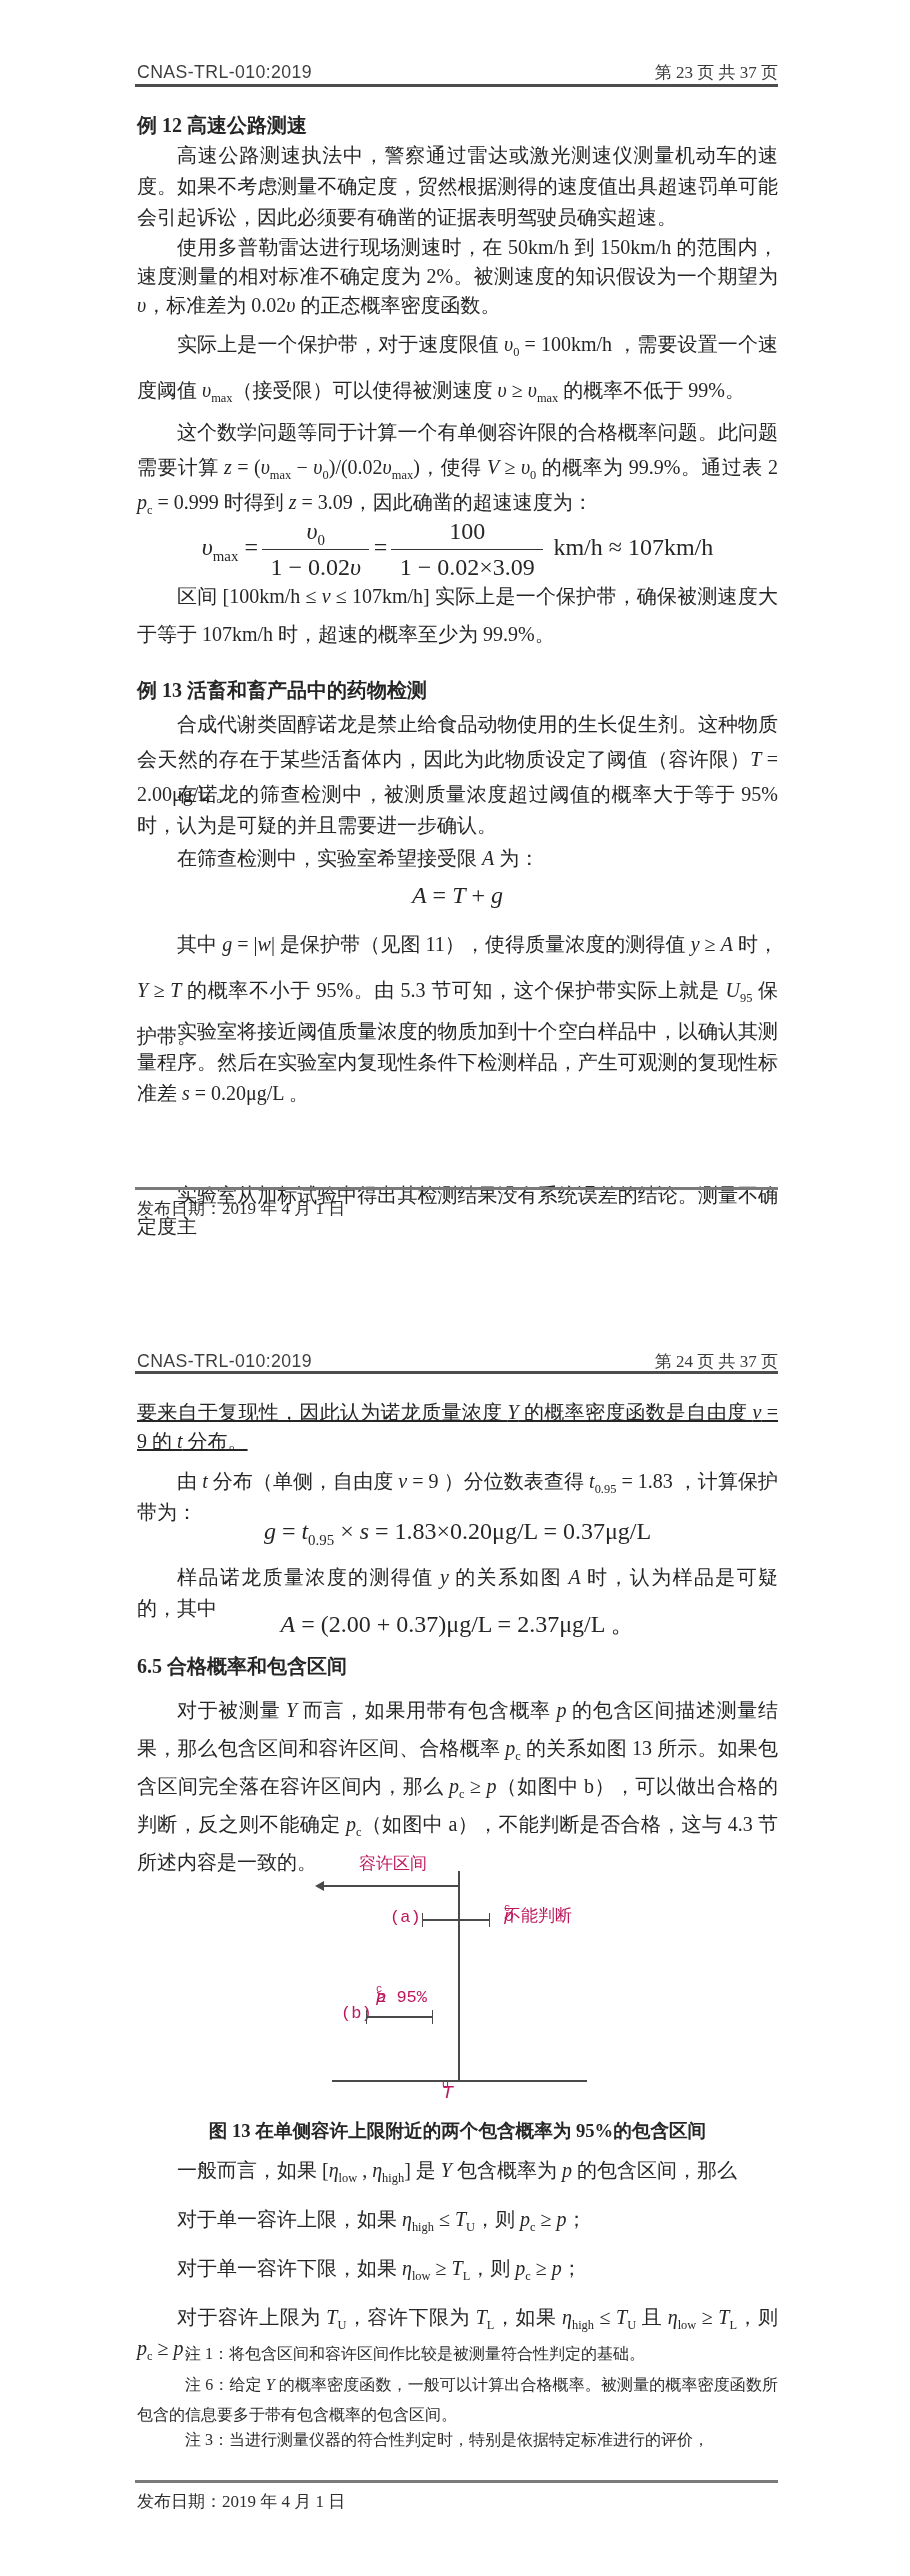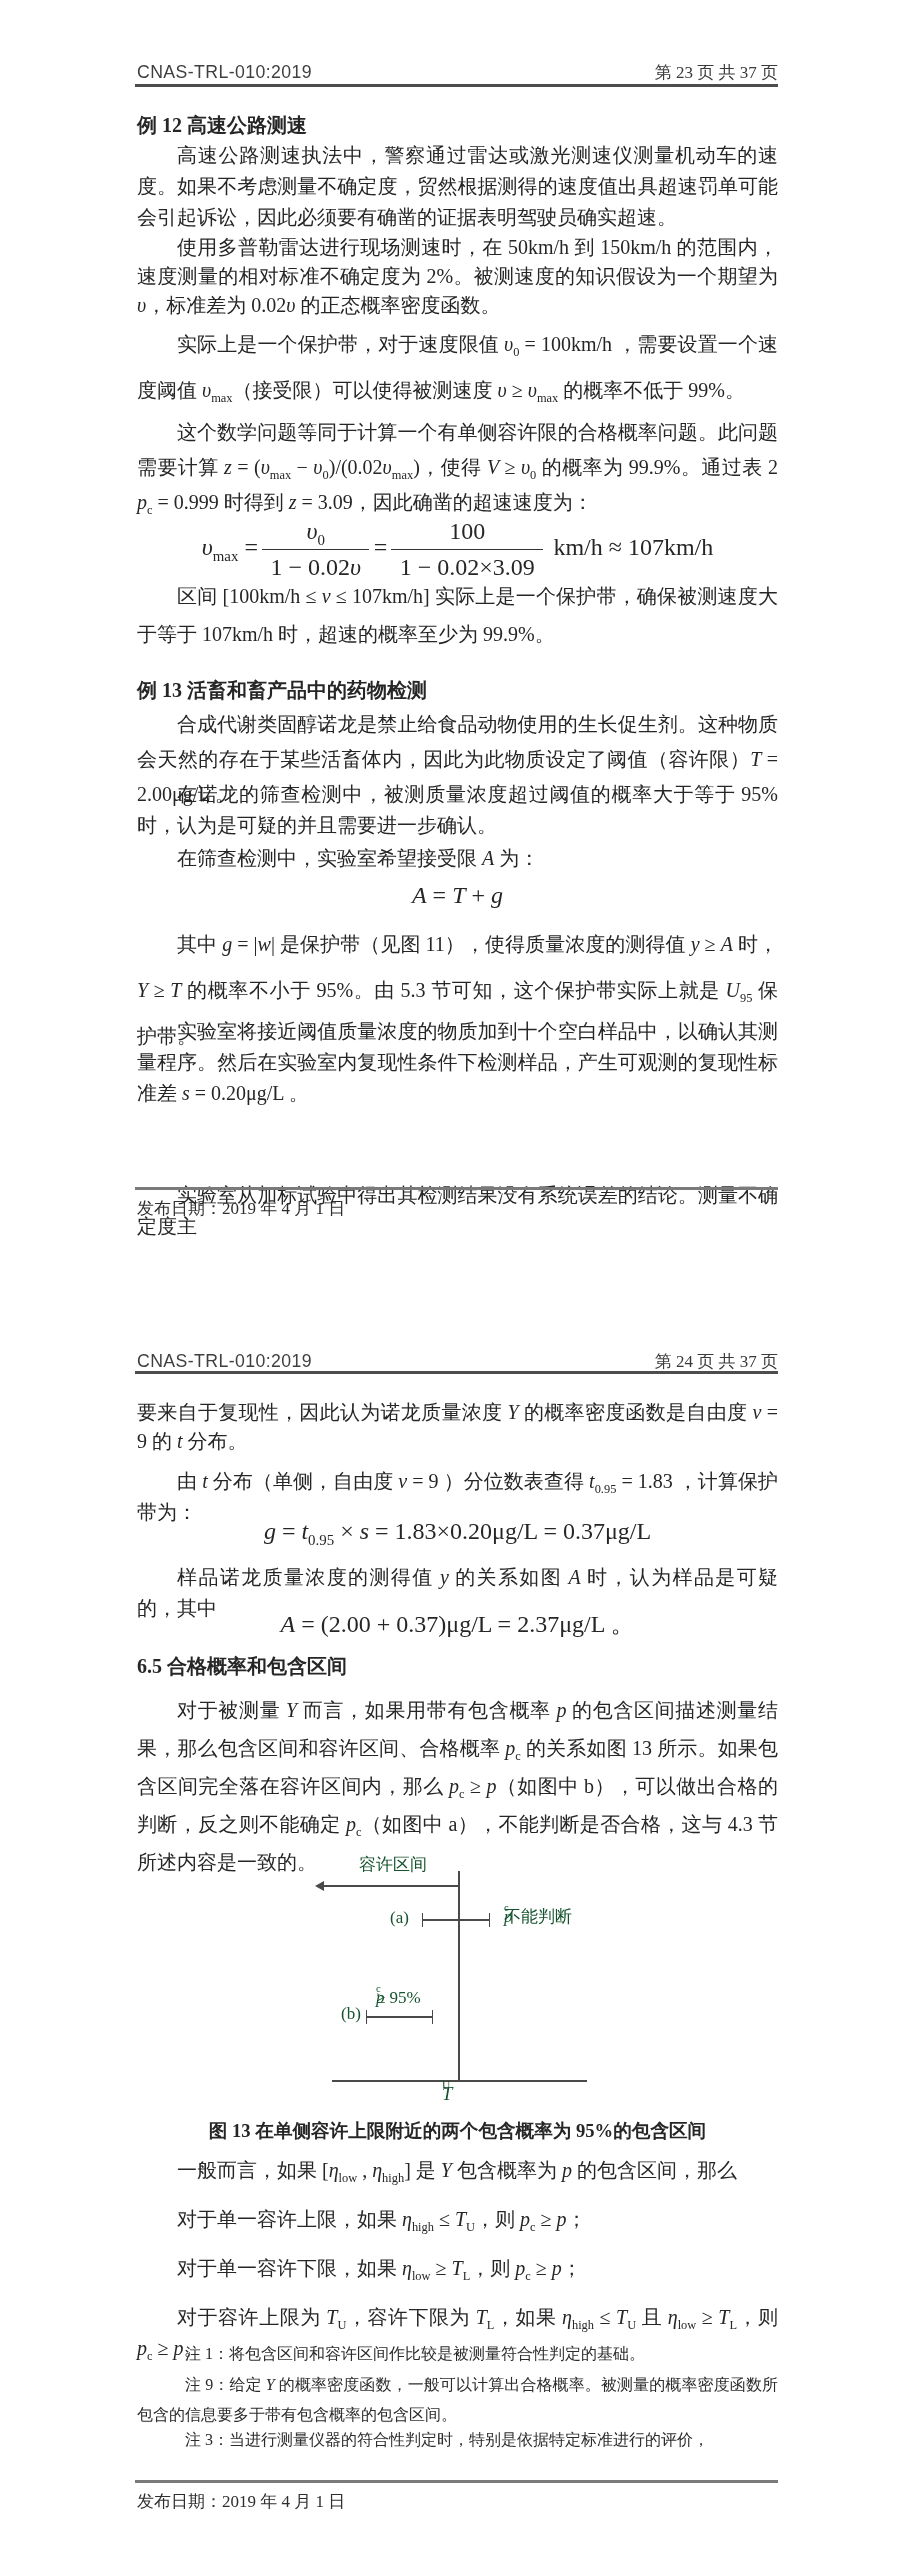--- a/index.html
+++ b/index.html
@@ -27,21 +27,21 @@
   .it{font-style:italic;}
   sub{font-size:0.62em;line-height:0;}
   .frac{display:inline-block;text-align:center;vertical-align:middle;margin:0 4.2px;line-height:1.25;}
   .frac .num{display:block;padding:0 8.4px 2.5px;border-bottom:1.7px solid #333;}
   .frac .den{display:block;padding:2.5px 8.4px 0;}
   .note{font-size:16px;line-height:25px;text-indent:3em;color:#2b2b2b;}
   .footer-text{font-size:17px;color:#2e2e2e;}
   
   .fig{position:absolute;left:137px;top:603px;width:641px;height:261px;}
   .fig *{position:absolute;}
-  .fig .lbl{font-size:17px;color:#14532d;white-space:nowrap;line-height:18.6px;}
+  .fig .lbl{font-size:17px;color:#be185d;white-space:nowrap;line-height:18.6px;font-family:Liberation Mono, monospace;}
   .fig .hline{height:1.7px;background:#4a4a4a;}
   .fig .vline{width:1.7px;background:#4a4a4a;}
   .fig .arrowhead{left:-1.7px;top:-4.2px;width:0;height:0;border-top:5px solid transparent;border-bottom:5px solid transparent;border-right:9.3px solid #4a4a4a;}
   .fig .ivl{height:13.5px;border-left:1.7px solid #4a4a4a;border-right:1.7px solid #4a4a4a;
     background:linear-gradient(to bottom,transparent 44%,#4a4a4a 44%,#4a4a4a 58%,transparent 58%);}
   .caption{text-align:center;text-indent:0;font-weight:bold;font-size:18.6px;}
 </style>
 </head>
 <body>
 
@@ -79,21 +79,21 @@
   <div class="blk footer-text" style="top:1193px;">发布日期：2019 年 4 月 1 日</div>
 </div>
 
 <div class="page page-24">
   <div class="blk hdr-row" style="top:98px;">
     <span class="hdr-doc">CNAS-TRL-010:2019</span>
     <span class="hdr-page">第 24 页 共 37 页</span>
   </div>
   <div class="rule" style="top:123px;"></div>
 
-  <div class="blk lh34" style="top:150px;"><span>要来自于复现性，因此认为诺龙质量浓度 </span><span class="it">Y</span><span> 的概率密度函数是自由度 </span><span class="it">ν</span><span> = 9 的 </span><span class="it">t</span><span> 分布。</span></div>
+  <div class="blk lh34" style="top:150px;text-decoration:underline;"><span>要来自于复现性，因此认为诺龙质量浓度 </span><span class="it">Y</span><span> 的概率密度函数是自由度 </span><span class="it">ν</span><span> = 9 的 </span><span class="it">t</span><span> 分布。</span></div>
   <div class="blk indent" style="top:218px;"><span>由 </span><span class="it">t</span><span> 分布（单侧，自由度 </span><span class="it">ν</span><span> = 9 ）分位数表查得 </span><span class="it">t</span><sub>0.95</sub><span> = 1.83 ，计算保护带为：</span></div>
   <div class="blk formula" style="top:268px;"><span class="it">g</span><span> = </span><span class="it">t</span><sub>0.95</sub><span> × </span><span class="it">s</span><span> = 1.83×0.20μg/L = 0.37μg/L</span></div>
   <div class="blk indent" style="top:314px;"><span>样品诺龙质量浓度的测得值 </span><span class="it">y</span><span> 的关系如图 </span><span class="it">A</span><span> 时，认为样品是可疑的，其中</span></div>
   <div class="blk formula" style="top:361px;"><span class="it">A</span><span> = (2.00 + 0.37)μg/L = 2.37μg/L 。</span></div>
 
   <div class="blk heading" style="top:403px;">6.5 合格概率和包含区间</div>
 
   <div class="blk indent lh45" style="top:443px;"><span>对于被测量 </span><span class="it">Y</span><span> 而言，如果用带有包含概率 </span><span class="it">p</span><span> 的包含区间描述测量结果，那么包含区间和容许区间、合格概率 </span><span class="it">p</span><sub>c</sub><span> 的关系如图 13 所示。如果包含区间完全落在容许区间内，那么 </span><span class="it">p</span><sub>c</sub><span> ≥ </span><span class="it">p</span><span>（如图中 b），可以做出合格的判断，反之则不能确定 </span><span class="it">p</span><sub>c</sub><span>（如图中 a），不能判断是否合格，这与 4.3 节所述内容是一致的。</span></div>
 
   <div class="fig">
@@ -127,19 +127,19 @@
   </div>
 
   <div class="blk caption" style="top:867px;">图 13 在单侧容许上限附近的两个包含概率为 95%的包含区间</div>
 
   <div class="blk indent" style="top:907px;"><span>一般而言，如果 [</span><span class="it">η</span><sub>low</sub><span> , </span><span class="it">η</span><sub>high</sub><span>] 是 </span><span class="it">Y</span><span> 包含概率为 </span><span class="it">p</span><span> 的包含区间，那么</span></div>
   <div class="blk indent" style="top:956px;"><span>对于单一容许上限，如果 </span><span class="it">η</span><sub>high</sub><span> ≤ </span><span class="it">T</span><sub>U</sub><span>，则 </span><span class="it">p</span><sub>c</sub><span> ≥ </span><span class="it">p</span><span>；</span></div>
   <div class="blk indent" style="top:1005px;"><span>对于单一容许下限，如果 </span><span class="it">η</span><sub>low</sub><span> ≥ </span><span class="it">T</span><sub>L</sub><span>，则 </span><span class="it">p</span><sub>c</sub><span> ≥ </span><span class="it">p</span><span>；</span></div>
   <div class="blk indent" style="top:1054px;"><span>对于容许上限为 </span><span class="it">T</span><sub>U</sub><span>，容许下限为 </span><span class="it">T</span><sub>L</sub><span>，如果 </span><span class="it">η</span><sub>high</sub><span> ≤ </span><span class="it">T</span><sub>U</sub><span> 且 </span><span class="it">η</span><sub>low</sub><span> ≥ </span><span class="it">T</span><sub>L</sub><span>，则 </span><span class="it">p</span><sub>c</sub><span> ≥ </span><span class="it">p</span><span>。</span></div>
 
   <div class="blk note" style="top:1093px;"><span>注 1：将包含区间和容许区间作比较是被测量符合性判定的基础。</span></div>
-  <div class="blk note" style="top:1122px;line-height:29.5px;"><span>注 9：给定 </span><span class="it">Y</span><span> 的概率密度函数，一般可以计算出合格概率。被测量的概率密度函数所包含的信息要多于带有包含概率的包含区间。</span></div>
+  <div class="blk note" style="top:1122px;line-height:29.5px;"><span>注 6：给定 </span><span class="it">Y</span><span> 的概率密度函数，一般可以计算出合格概率。被测量的概率密度函数所包含的信息要多于带有包含概率的包含区间。</span></div>
   <div class="blk note" style="top:1179px;"><span>注 3：当进行测量仪器的符合性判定时，特别是依据特定标准进行的评价，</span></div>
 
   <div class="rule rule-light" style="top:1232px;"></div>
   <div class="blk footer-text" style="top:1238px;">发布日期：2019 年 4 月 1 日</div>
 </div>
 
 
 </body></html>

